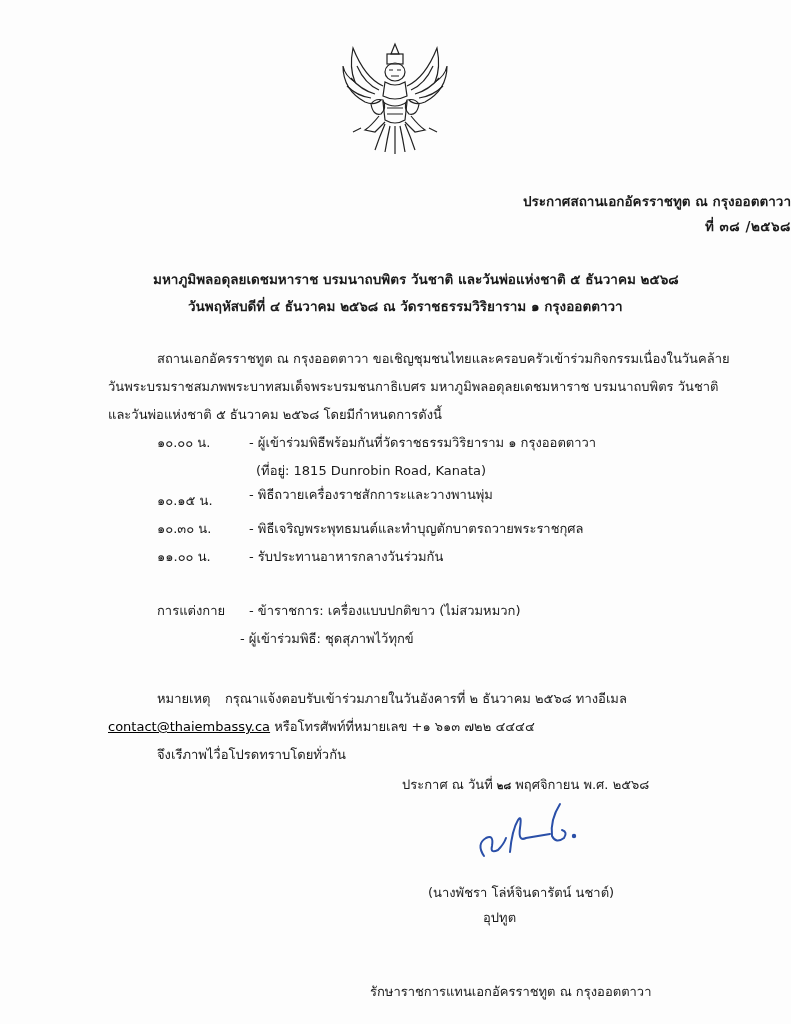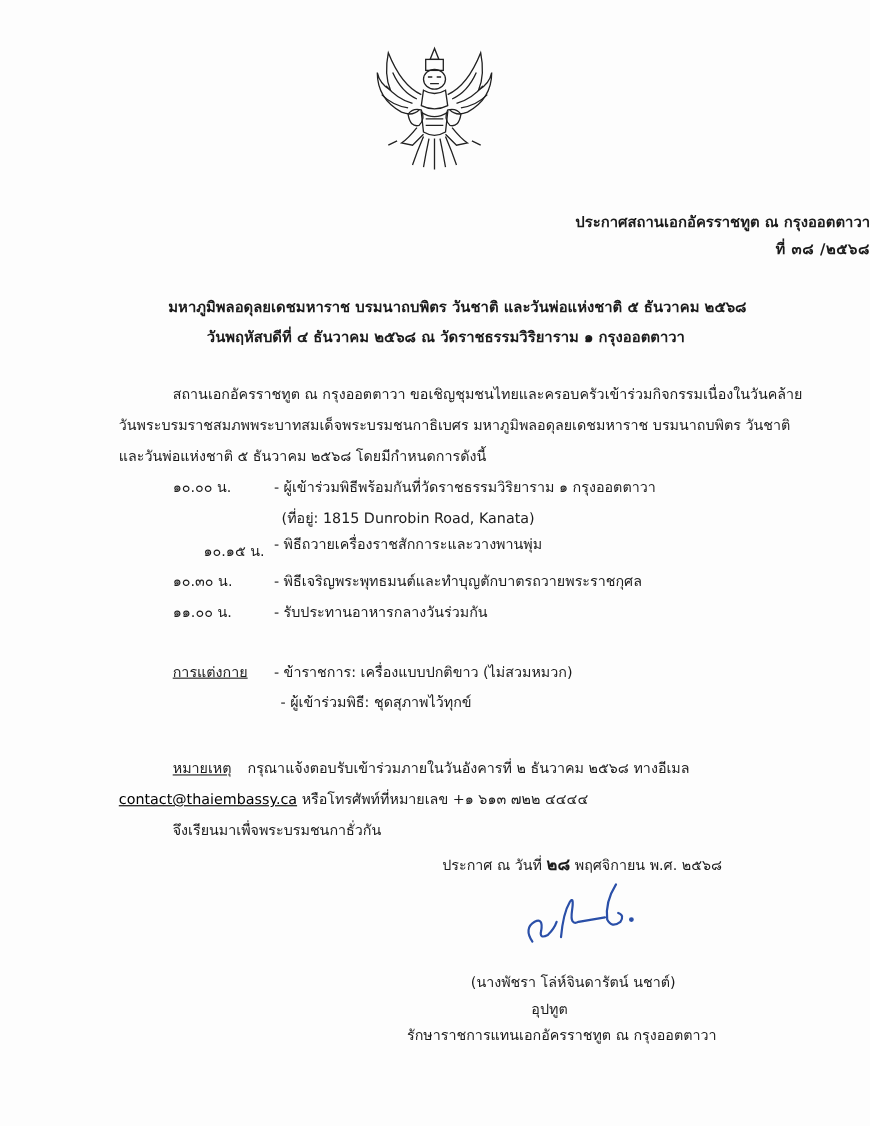--- a/index.html
+++ b/index.html
@@ -4,21 +4,21 @@
 <style>
   html, body { margin:0; padding:0; background:#ffffff; }
   body { width:791px; height:1024px; position:relative; overflow:hidden;
          font-family:"DejaVu Sans", "Liberation Sans", sans-serif; color:#1a1a1a; }
   .page { position:absolute; inset:0; background:#fdfdfd; }
   .emblem { position:absolute; left:335px; top:38px; width:120px; height:118px; }
   .abs { position:absolute; white-space:nowrap; }
   .hdr { font-size:13.5px; font-weight:bold; }
   .center { left:0; width:791px; text-align:right; }
   .body { font-size:13px; }
-  .u { text-decoration:underline; }
+  .u { }
   .link { text-decoration:underline; color:#000000; }
   .thainum { letter-spacing:0.5px; }
   .signature { position:absolute; left:470px; top:800px; width:120px; height:60px; }
 </style>
 </head>
 <body>
 
 <div class="page">
 
   <svg class="emblem" viewBox="0 0 120 118">
@@ -55,52 +55,52 @@
 
   <div class="abs body" style="left:108px; top:376px;">วันพระบรมราชสมภพพระบาทสมเด็จพระบรมชนกาธิเบศร มหาภูมิพลอดุลยเดชมหาราช บรมนาถบพิตร วันชาติ</div>
   <div class="abs body" style="left:157px; top:348px;">สถานเอกอัครราชทูต ณ กรุงออตตาวา ขอเชิญชุมชนไทยและครอบครัวเข้าร่วมกิจกรรมเนื่องในวันคล้าย</div>
   <div class="abs body" style="left:108px; top:404px;">และวันพ่อแห่งชาติ ๕ ธันวาคม ๒๕๖๘  โดยมีกำหนดการดังนี้</div>
 
   <div>
     <div class="abs body" style="left:157px; top:432px;">๑๐.๐๐ น.</div>
     <div class="abs body" style="left:249px; top:432px;">- ผู้เข้าร่วมพิธีพร้อมกันที่วัดราชธรรมวิริยาราม ๑ กรุงออตตาวา</div>
     <div class="abs body" style="left:256px; top:460px;">(ที่อยู่: 1815 Dunrobin Road, Kanata)</div>
 
-    <div class="abs body" style="left:157px; top:490px;margin-left:28px;">๑๐.๑๕ น.</div>
+    <div class="abs body" style="left:157px; top:490px;">๑๐.๑๕ น.</div>
     <div class="abs body" style="left:249px; top:484px;">- พิธีถวายเครื่องราชสักการะและวางพานพุ่ม</div>
 
     <div class="abs body" style="left:157px; top:518px;">๑๐.๓๐ น.</div>
     <div class="abs body" style="left:249px; top:518px;">- พิธีเจริญพระพุทธมนต์และทำบุญตักบาตรถวายพระราชกุศล</div>
 
     <div class="abs body" style="left:157px; top:546px;">๑๑.๐๐ น.</div>
     <div class="abs body" style="left:249px; top:546px;">- รับประทานอาหารกลางวันร่วมกัน</div>
   </div>
 
   <div class="abs body u" style="left:157px; top:600px;">การแต่งกาย</div>
   <div class="abs body" style="left:249px; top:600px;">- ข้าราชการ: เครื่องแบบปกติขาว (ไม่สวมหมวก)</div>
-  <div class="abs body" style="left:255px; top:628px;text-align:right;">- ผู้เข้าร่วมพิธี: ชุดสุภาพไว้ทุกข์</div>
+  <div class="abs body" style="left:240px; top:628px;text-align:right;">- ผู้เข้าร่วมพิธี: ชุดสุภาพไว้ทุกข์</div>
 
   <div class="abs body u" style="left:157px; top:688px;">หมายเหตุ</div>
   <div class="abs body" style="left:225px; top:688px;">กรุณาแจ้งตอบรับเข้าร่วมภายในวันอังคารที่ ๒ ธันวาคม ๒๕๖๘  ทางอีเมล</div>
   <div class="abs body" style="left:108px; top:716px;">
     <a class="link">contact@thaiembassy.ca</a><span> หรือโทรศัพท์ที่หมายเลข +๑ ๖๑๓ ๗๒๒ ๔๔๔๔</span>
   </div>
 
-  <div class="abs body" style="left:157px; top:744px;">จึงเรียนมาเพื่จพระบรมชนกาธั่วกัน</div>
+  <div class="abs body" style="left:157px; top:744px;">จึงเรีภาพไวื่อโปรดทราบโดยทั่วกัน</div>
 
   <div class="abs body" style="left:402px; top:774px;">
-    <span>ประกาศ ณ วันที่ </span><span style="font-weight:bold; font-size:15px;">๒๘</span><span>  พฤศจิกายน พ.ศ. ๒๕๖๘</span>
+    <span>ประกาศ ณ วันที่ </span><span style="font-weight:bold; font-size:10px;">๒๘</span><span>  พฤศจิกายน พ.ศ. ๒๕๖๘</span>
   </div>
 
   <svg class="signature" viewBox="0 0 120 60">
     <g fill="none" stroke="#2a4fa8" stroke-width="2" stroke-linecap="round">
       <path d="M14 56 Q6 44 16 38 Q24 34 22 46 Q20 54 28 50 Q34 44 36 38"></path>
       <path d="M40 52 Q42 30 48 20 Q52 14 50 28 Q48 42 56 38 L80 34"></path>
       <path d="M90 4 Q80 20 82 36 Q86 44 94 38 Q98 32 92 30"></path>
       <circle cx="104" cy="36" r="1.2" fill="#2a4fa8"></circle>
     </g>
   </svg>
 
   <div class="abs body" style="left:428px; top:882px;">(นางพัชรา โล่ห์จินดารัตน์ นชาต์)</div>
   <div class="abs body" style="left:483px; top:907px;">อุปทูต</div>
-  <div class="abs body" style="left:370px; top:930px;">รักษาราชการแทนเอกอัครราชทูต ณ กรุงออตตาวา</div>
+  <div class="abs body" style="left:370px; top:981px;">รักษาราชการแทนเอกอัครราชทูต ณ กรุงออตตาวา</div>
 
 </div>
 
 </body></html>

